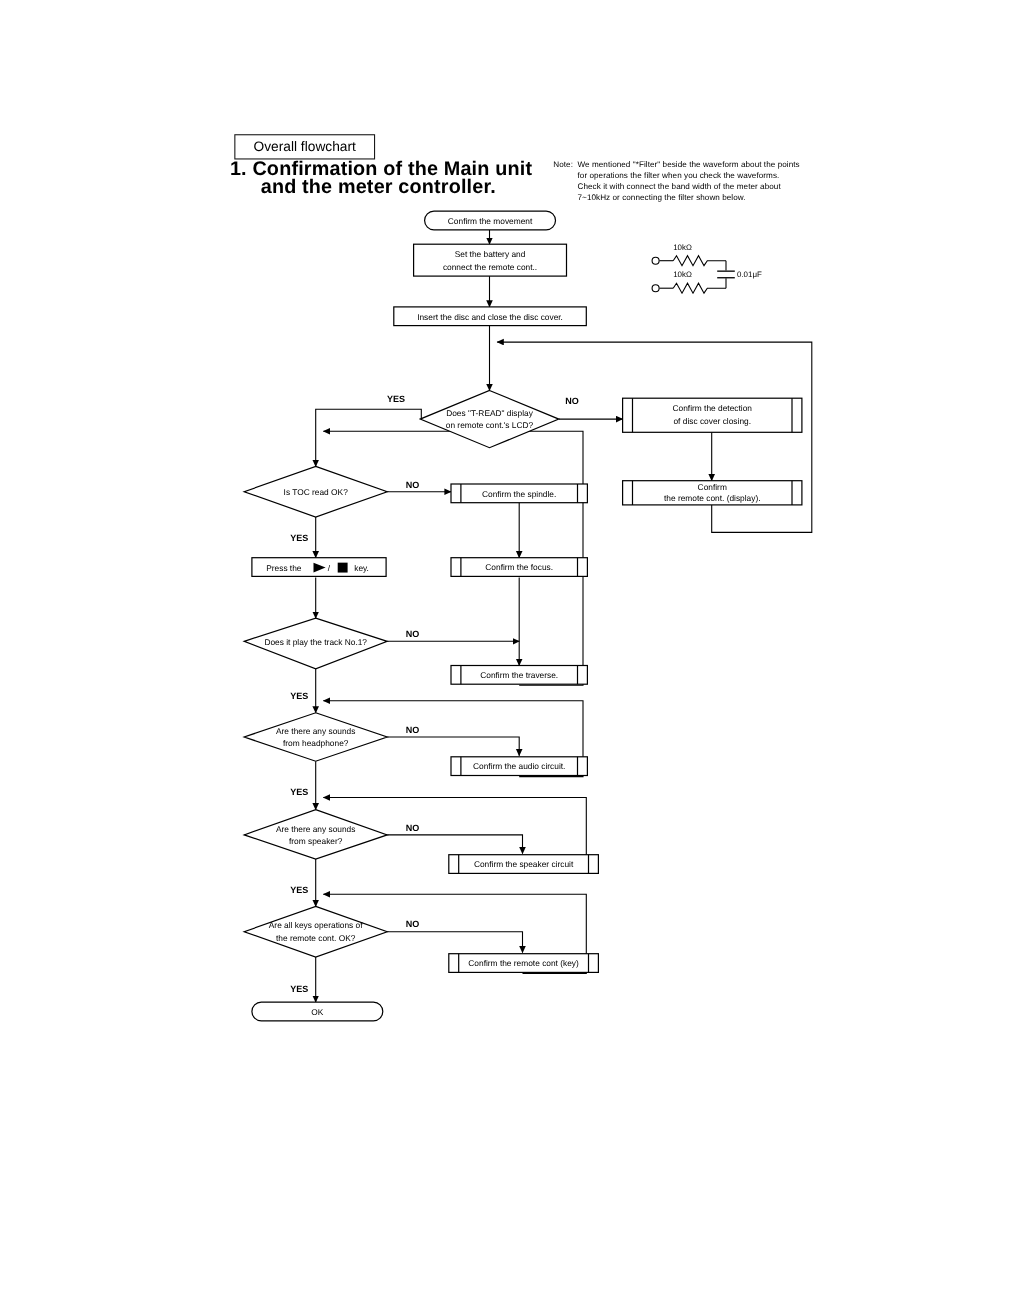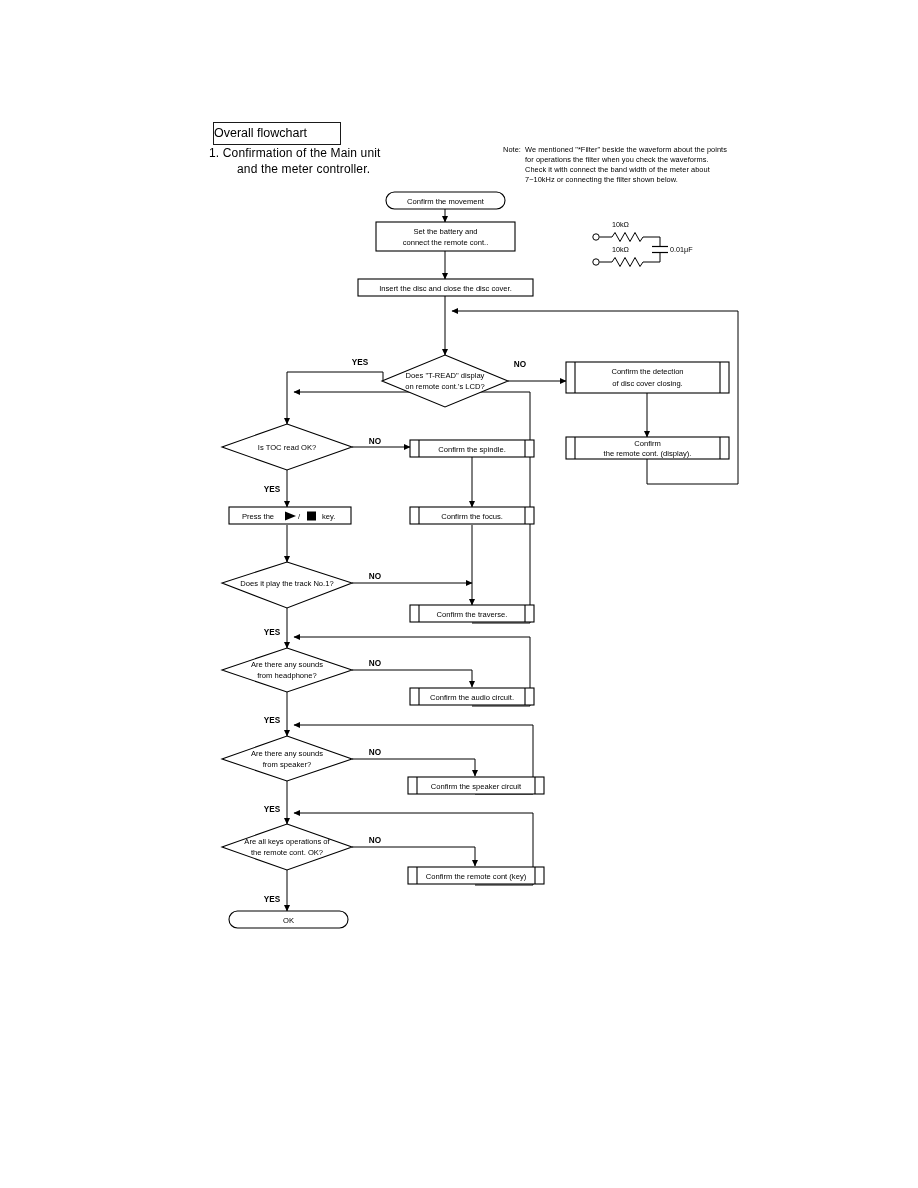--- a/index.html
+++ b/index.html
@@ -4,24 +4,24 @@
 <style>
   html,body{margin:0;padding:0;background:#fff;}
   body{width:918px;height:1188px;position:relative;
        font-family:"Liberation Sans","DejaVu Sans",sans-serif;color:#000;
        -webkit-font-smoothing:antialiased;}
   .pg{position:absolute;left:0;top:0;width:918px;height:1188px;overflow:hidden;}
 
   
   .hdr-box{position:absolute;left:213px;top:122px;width:126px;height:21px;
            border:1.4px solid #1a1a1a;background:#fff;}
-  .hdr-box span{display:block;line-height:21px;font-size:12.5px;}
-
-  .sect-title{position:absolute;left:209px;top:145px;width:330px;font-size:12px;
-              line-height:16px;letter-spacing:.15px;}
+  .hdr-box span{display:block;text-align:center;line-height:21px;font-size:12.5px;}
+
+  .sect-title{position:absolute;left:209px;top:145px;width:330px;font-size:18px;
+              line-height:16px;letter-spacing:.15px;font-weight:bold;}
   .sect-title .l2{display:block;padding-left:28px;}
 
   
   .note{position:absolute;left:503px;top:145px;width:270px;font-size:7.4px;
         line-height:10.1px;letter-spacing:.05px;}
   .note .nlab{position:absolute;left:0;top:0;}
   .note .nbody{display:block;padding-left:22px;}
 
   
   svg.flow{position:absolute;left:0;top:0;width:918px;height:1188px;overflow:visible;}

